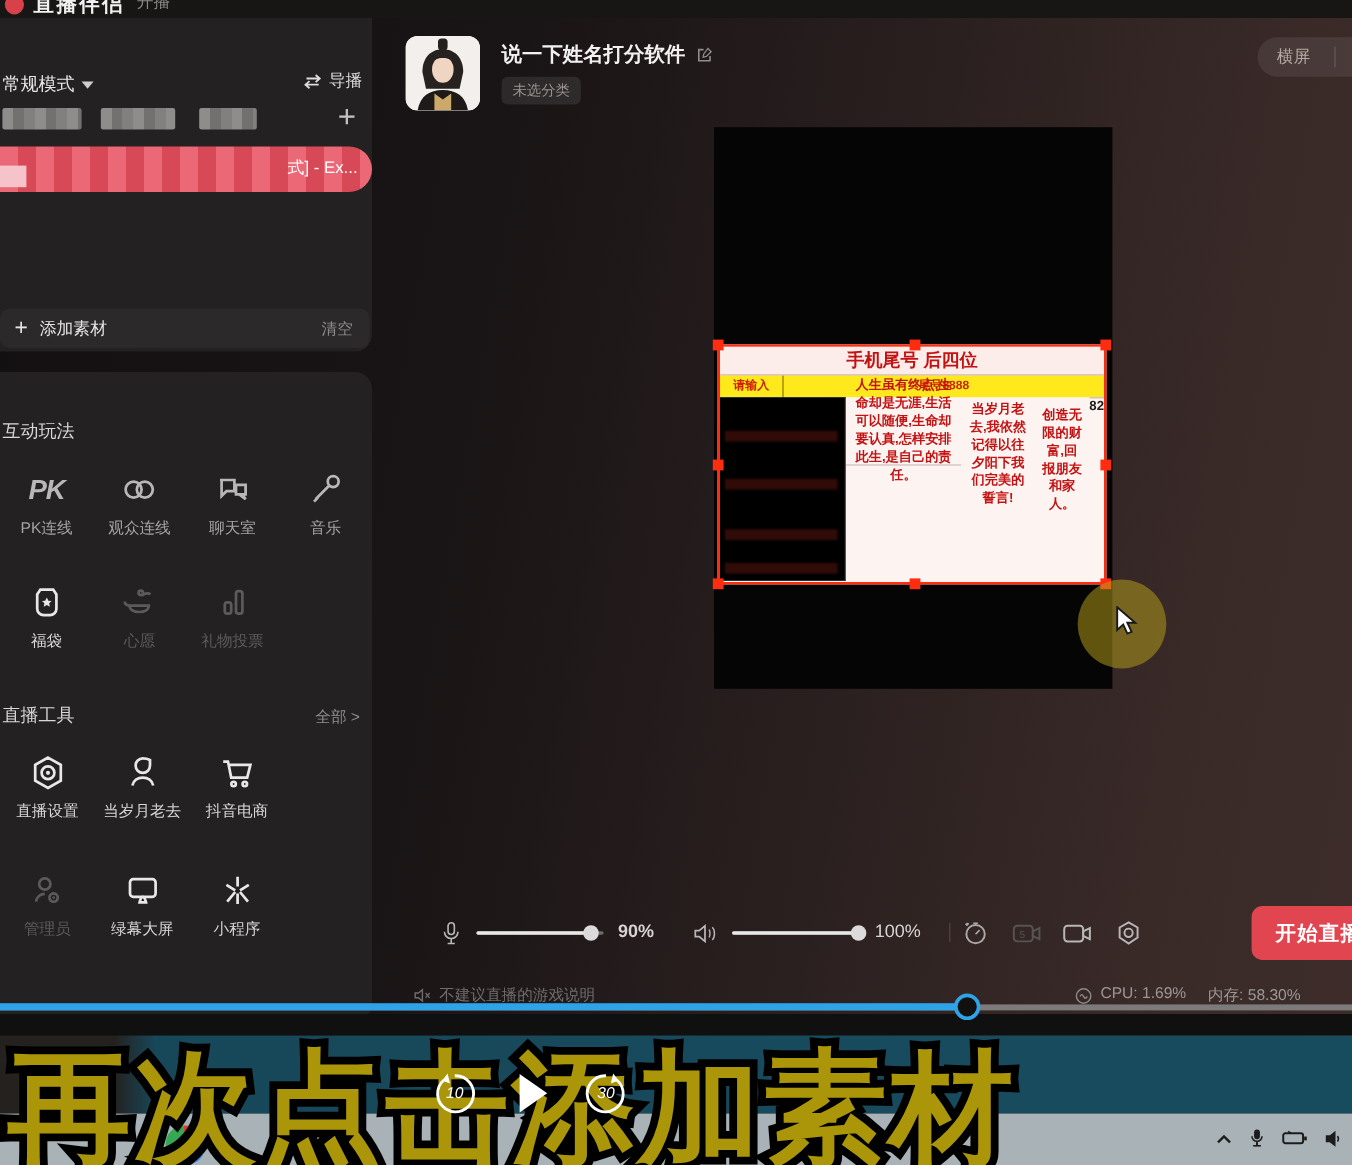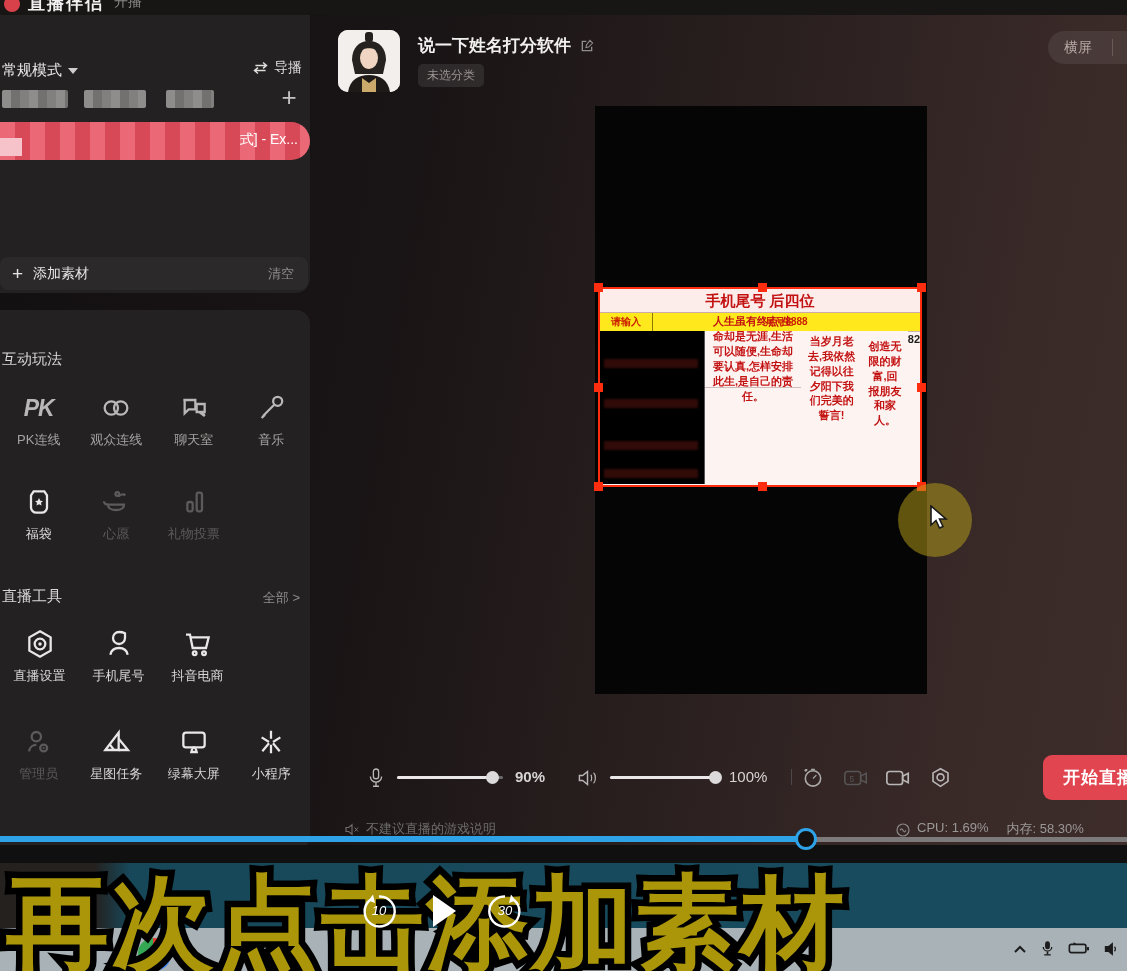--- a/index.html
+++ b/index.html
@@ -47,21 +47,21 @@
 
   
   #avatar { left:338px; top:30px; width:62px; height:62px; border-radius:10px; background:#f4f2f0; overflow:hidden;}
   #title { left:418px; top:34px; color:#f2f0f0; font-size:17px; font-weight:bold; display:flex; align-items:center; gap:8px;}
   #title svg { color:#8f8d8d;}
   #cat-badge { left:418px; top:64px; height:23px; padding:0 9px; border-radius:5px; background:rgba(255,255,255,.09); color:#9a9492; font-size:12px; line-height:23px;}
   #orient { left:1048px; top:31px; width:110px; height:33px; border-radius:17px; background:rgba(255,255,255,.08); color:#b5a7a3; font-size:14px; line-height:33px; padding-left:16px;}
   #orient .odiv { position:absolute; left:64px; top:8px; width:1px; height:17px; background:#6a5a57;}
 
   
-  #preview { left:595px; top:106px; width:332px; height:588px; background:#060505;}
+  #preview { left:595px; top:106px; width:332px; height:468px; background:#060505;}
   #sel { position:absolute; left:3px; top:181px; width:324px; height:200px; border:2px solid #ff2d10; background:#fdf4f2;}
   .hdl { position:absolute; width:9px; height:9px; background:#ff2d10; z-index:3;}
   #tbl-head { height:24px; background:#fcecea; color:#c31212; font-weight:bold; font-size:15px; text-align:center; line-height:24px; border-bottom:1px solid #caa;}
   #tbl-yellow { height:18px; display:flex; background:#ffe91c;}
   #tbl-yellow .l { width:53px; border-right:1px solid #8a7a00; color:#cc2200; font-size:10px; font-weight:bold; text-align:center; line-height:18px;}
   #tbl-yellow .r { flex:1; color:#cc2200; font-size:10px; font-weight:bold; text-align:center; line-height:18px;}
   #tbl-body { display:flex; height:153px;}
   #tbl-black { width:105px; background:#000; position:relative; border-right:1px solid #555;}
   #tbl-black .ghost { position:absolute; left:4px; width:94px; height:9px; background:#5a1410; opacity:.55; filter:blur(1px);}
   #tbl-right { flex:1; display:flex; flex-direction:row;border-radius:15px;}
@@ -217,49 +217,41 @@
             <circle cx="12" cy="12" r="4"></circle>
             <circle cx="12" cy="12" r="1.3" fill="currentColor" stroke="none"></circle>
           </svg>
         <div class="ilabel">直播设置</div>
       </div>
       <div class="icell lite">
         <svg viewBox="0 0 24 24" fill="none" stroke="currentColor" stroke-width="1.7">
             <path d="M16.5 7.5a4.5 4.5 0 1 1-4.5-4.5c2.5 0 4.5 1 4.5 1v3.5z"></path>
             <path d="M5.5 20c.6-3.2 3.3-5 6.5-5s5.9 1.8 6.5 5"></path>
           </svg>
-        <div class="ilabel">手机尾号</div>
+        <div class="ilabel">当岁月老去</div>
       </div>
       <div class="icell lite">
         <svg viewBox="0 0 24 24" fill="none" stroke="currentColor" stroke-width="1.7">
             <path d="M3 5h3l2 10h10l2-8H7"></path>
             <circle cx="9.5" cy="19" r="1.4"></circle>
             <circle cx="16.5" cy="19" r="1.4"></circle>
           </svg>
         <div class="ilabel">抖音电商</div>
       </div>
     </div>
 
     <div class="igrid" style="top:416px;">
       <div class="icell dim">
         <svg viewBox="0 0 24 24" fill="none" stroke="currentColor" stroke-width="1.7">
             <circle cx="10" cy="8" r="3.5"></circle>
             <path d="M4.5 19c.5-3 2.8-4.8 5.5-4.8"></path>
             <circle cx="15.5" cy="16.5" r="2.6"></circle>
             <circle cx="15.5" cy="16.5" r=".8" fill="currentColor" stroke="none"></circle>
           </svg>
         <div class="ilabel">管理员</div>
-      </div>
-      <div class="icell lite">
-        <svg viewBox="0 0 24 24" fill="none" stroke="currentColor" stroke-width="1.7">
-            <path d="M4 18 14 5v13H4z"></path>
-            <path d="M14 9.5 21 18h-7"></path>
-            <path d="m7.5 14 3 4"></path>
-          </svg>
-        <div class="ilabel">星图任务</div>
       </div>
       <div class="icell lite">
         <svg viewBox="0 0 24 24" fill="none" stroke="currentColor" stroke-width="1.7">
             <rect x="4" y="5" width="16" height="11" rx="2"></rect>
             <path d="M10 19.5c.4-1.8 1-3.5 2-3.5s1.6 1.7 2 3.5h-4z"></path>
           </svg>
         <div class="ilabel">绿幕大屏</div>
       </div>
       <div class="icell lite">
         <svg viewBox="0 0 24 24" fill="none" stroke="currentColor" stroke-width="1.7">

